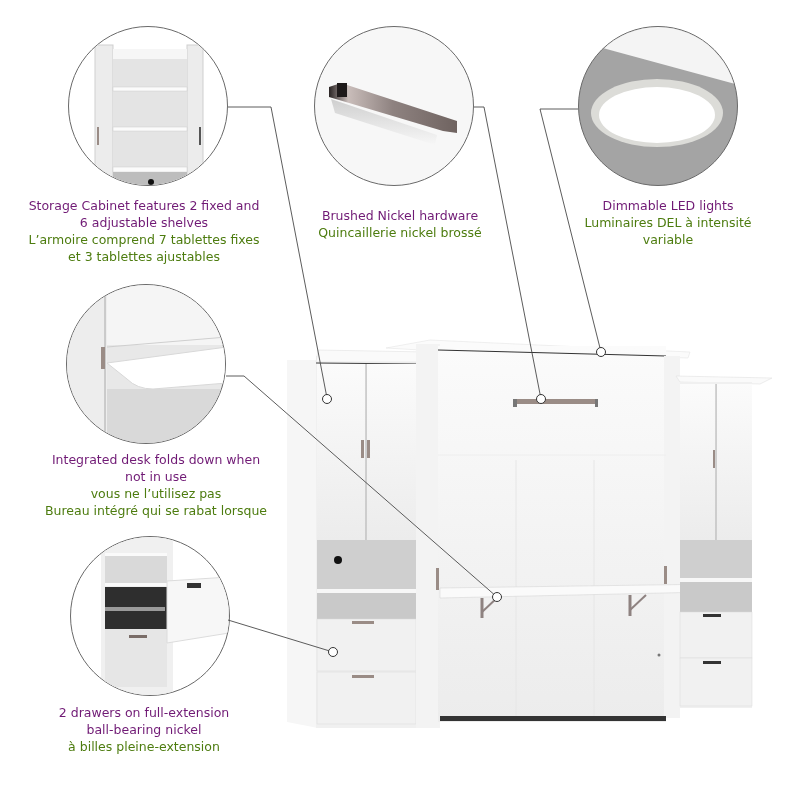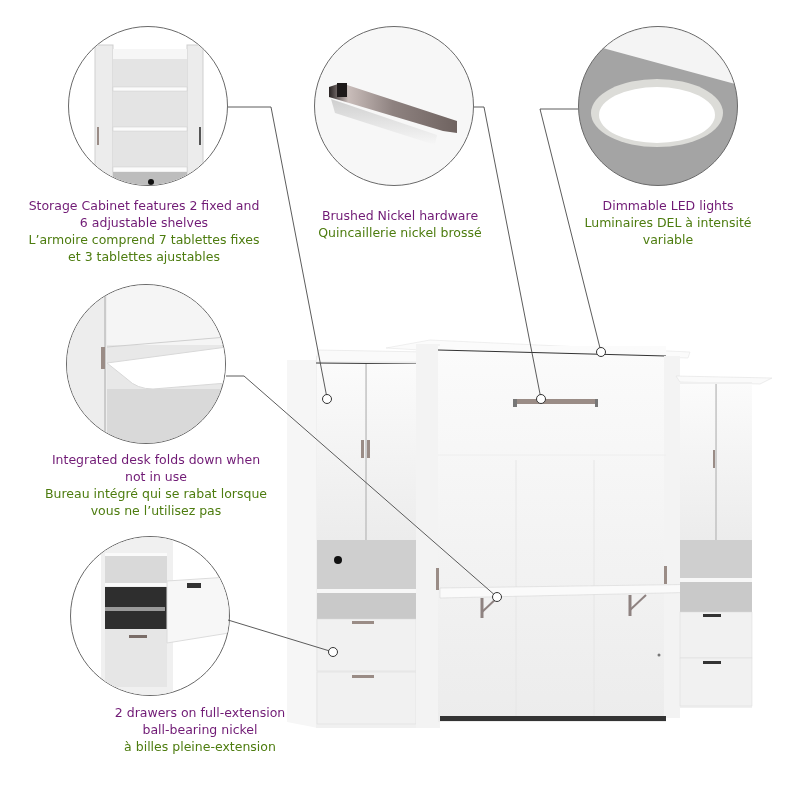--- a/index.html
+++ b/index.html
@@ -101,25 +101,25 @@
 
 <div class="caption" style="left:548px; top:197px; width:240px;">
   <span class="en">Dimmable LED lights</span>
   <span class="fr">Luminaires DEL à intensité</span>
   <span class="fr">variable</span>
 </div>
 
 <div class="caption" style="left:12px; top:451px; width:288px;">
   <span class="en">Integrated desk folds down when</span>
   <span class="en">not in use</span>
+  <span class="fr">vous ne l’utilisez pas</span>
   <span class="fr">Bureau intégré qui se rabat lorsque</span>
-  <span class="fr">vous ne l’utilisez pas</span>
-</div>
-
-<div class="caption" style="left:8px; top:704px; width:288px;padding-left:48px;">
+</div>
+
+<div class="caption" style="left:0px; top:704px; width:288px;">
   <span class="en">2 drawers on full-extension</span>
   <span class="en">ball-bearing nickel</span>
   <span class="fr">à billes pleine-extension</span>
 </div>
 
 <svg class="overlay" width="800" height="800" viewBox="0 0 800 800">
   <defs>
     <linearGradient id="panel" x1="0" y1="0" x2="0" y2="1">
       <stop offset="0" stop-color="#fbfbfb"></stop>
       <stop offset="1" stop-color="#ececec"></stop>

